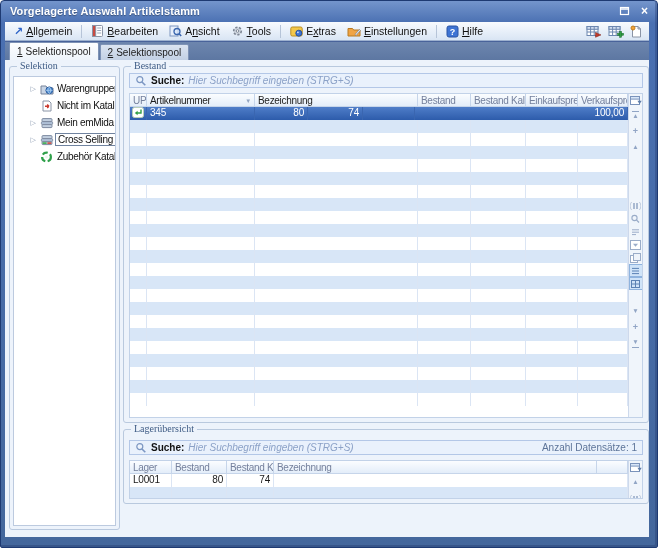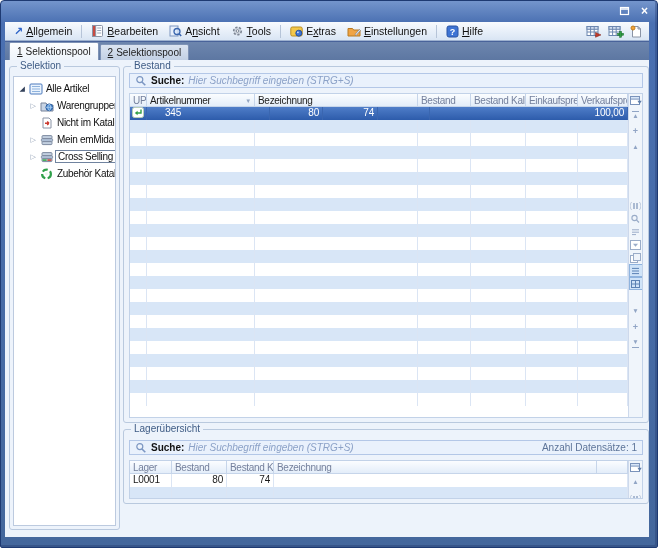--- a/index.html
+++ b/index.html
@@ -29,21 +29,21 @@
   .tabband{position:absolute;left:4px;right:8px;top:40px;height:19px;display:flex;align-items:flex-end;
     padding-left:4px;background:linear-gradient(#6d86ae,#5d77a2);border-top:1px solid #49639a;}
   .tab{display:flex;align-items:center;gap:3px;height:16px;padding:0 7px;font-size:10px;color:#1c1c1c;
     background:linear-gradient(#dbe4f1,#c2d0e4);border:1px solid #7e93b6;border-bottom:none;
     border-radius:2px 2px 0 0;margin-right:1px;white-space:nowrap;}
   .tab.active{height:18px;background:linear-gradient(#fdfeff,#eef4fb);}
   .tab-num{text-decoration:underline;}
   
   .page{position:absolute;left:4px;right:8px;top:59px;bottom:10px;background:#edf3fb;}
   .groupbox{position:absolute;border:1px solid #b9c9de;border-radius:3px;}
-  .gb-label{position:absolute;top:-7px;left:7px;background:#edf3fb;padding:0 3px;font-size:10px;color:#3f5c85;}
+  .gb-label{position:absolute;top:-7px;left:7px;background:#edf3fb;padding:0 3px;font-size:10px;color:#3f5c85;font-family:Liberation Serif, serif;}
   .gb-selektion{left:4px;top:6px;width:111px;height:464px;}
   .gb-artikel{left:118px;top:6px;width:526px;height:357px;}
   .gb-lager{left:118px;top:369px;width:526px;height:75px;}
   
   .treebox{position:absolute;left:3px;right:3px;top:9px;bottom:3px;background:#fff;
     border:1px solid #bccadf;padding-top:3px;overflow:hidden;}
   .tree-item{display:flex;align-items:center;height:17px;font-size:10px;letter-spacing:-.3px;
     color:#111;white-space:nowrap;overflow:hidden;}
   .expander{width:10px;flex:none;font-size:7px;color:#8d9cb2;text-align:center;line-height:1;}
   .expander.open{color:#33415a;}
@@ -96,20 +96,21 @@
   .plusg{font-size:9px;font-weight:bold;color:#91a5c5;line-height:1;}
   .ic{display:inline-flex;align-items:center;justify-content:center;line-height:1;}
   .ic svg{display:block;}
 </style>
 </head>
 <body>
 
 <div class="window">
 
   <div class="titlebar">
+    <span class="title">Vorgelagerte Auswahl Artikelstamm</span>
     <span class="tb-btns">
         <span class="tb-btn">
           <span class="ic">
             <svg width="11" height="10">
               <rect x="1.5" y="1.5" width="8" height="7" fill="none" stroke="#fff" stroke-width="1.2"></rect>
               <line x1="1.5" y1="3" x2="9.5" y2="3" stroke="#fff" stroke-width="1.6"></line>
             </svg>
           </span>
         </span>
         <span class="tb-btn">
@@ -232,32 +233,20 @@
         <span class="tab-num">2</span>
         <span>Selektionspool</span>
       </div>
     </div>
 
   <div class="page">
 
     <div class="groupbox gb-selektion">
       <span class="gb-label">Selektion</span>
       <div class="treebox">
-          <div class="tree-item" style="padding-left: 3px;">
-            <span class="expander open">◢</span>
-            <span class="ic">
-              <svg width="14" height="12">
-                <rect x="1" y="1" width="12" height="10" rx="1" fill="#eaf3fd" stroke="#4d7bbd"></rect>
-                <line x1="3" y1="3.5" x2="11" y2="3.5" stroke="#8fb3dd"></line>
-                <line x1="3" y1="6" x2="11" y2="6" stroke="#8fb3dd"></line>
-                <line x1="3" y1="8.5" x2="11" y2="8.5" stroke="#8fb3dd"></line>
-              </svg>
-            </span>
-            <span class="tree-label">Alle Artikel</span>
-          </div>
           <div class="tree-item" style="padding-left: 14px;">
             <span class="expander">▷</span>
             <span class="ic">
               <svg width="14" height="12">
                 <path d="M1 3 h5 l1.5 2 H13 v6 H1 z" fill="#c8d4e4" stroke="#77839a"></path>
                 <circle cx="9.3" cy="7.3" r="3.4" fill="#4f8fd6" stroke="#2c5d9e"></circle>
                 <path d="M6 7.3 h6.6 M9.3 4 a4.6 4.6 0 0 1 0 6.6 M9.3 4 a4.6 4.6 0 0 0 0 6.6" fill="none" stroke="#bcd8f2" stroke-width="0.7"></path>
               </svg>
             </span>
             <span class="tree-label">Warengruppen</span>
@@ -348,21 +337,21 @@
           </div>
         <div class="gbody">
             <div class="grow selected">
               <div class="gcell a-center" style="width: 17px;"><span class="ic">
                   <svg width="12" height="11">
                     <rect x="0.5" y="0.5" width="11" height="10" rx="2" fill="#fff" stroke="#b9cfb9"></rect>
                     <path d="M9 2.5 V6 H5" fill="none" stroke="#2f9e44" stroke-width="1.4"></path>
                     <path d="M5.6 3.7 L2.8 6 L5.6 8.3 z" fill="#2f9e44"></path>
                   </svg>
                 </span></div>
-              <div class="gcell a-left" style="width: 108px; margin-left: 15px;">345</div>
+              <div class="gcell a-left" style="width: 108px;">345</div>
               <div class="gcell a-right" style="width: 53px;">80</div>
               <div class="gcell a-right" style="width: 55px;">74</div>
               <div class="gcell a-right" style="width: 52px;"></div>
               <div class="gcell a-right" style="width: 48px;">100,00</div>
             </div>
             <div class="grow stripe">
               <div class="gcell a-center" style="width: 17px;"></div>
               <div class="gcell a-left" style="width: 108px;"></div>
               <div class="gcell a-left" style="width: 163px;"></div>
               <div class="gcell a-right" style="width: 53px;"></div>

